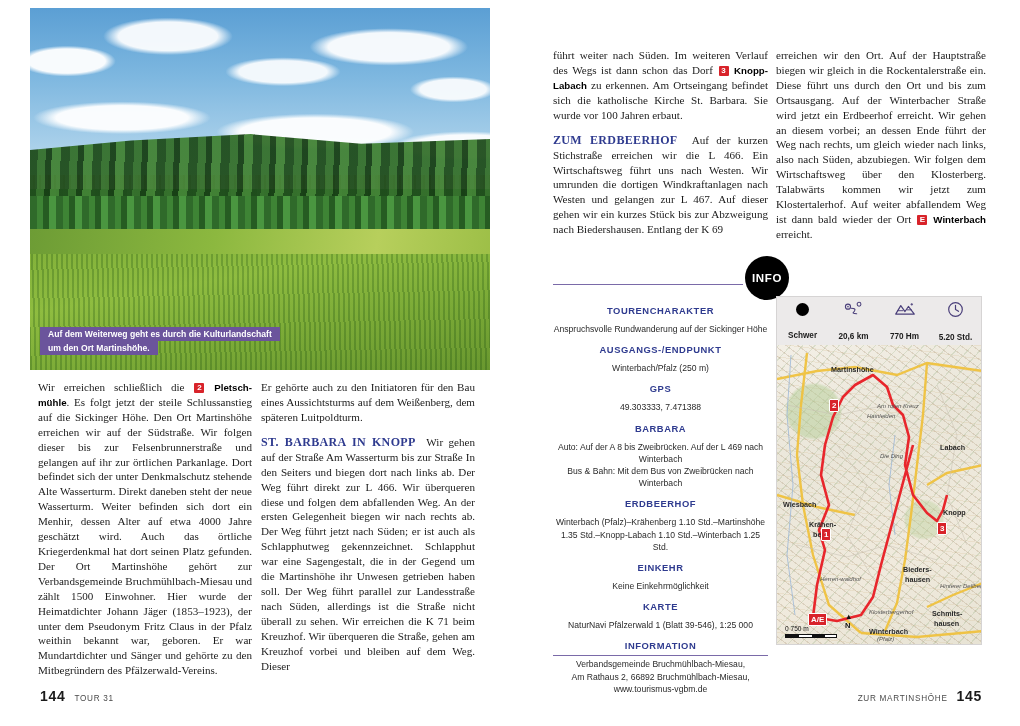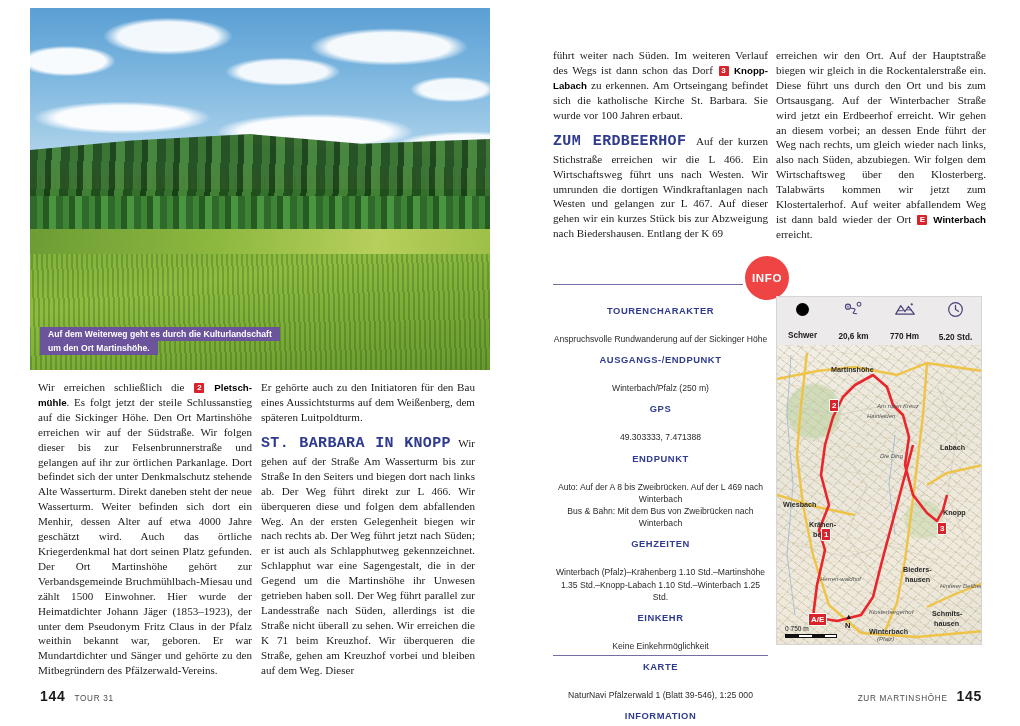--- a/index.html
+++ b/index.html
@@ -63,52 +63,52 @@
     font-size:8.6px; font-weight:bold; color:#ffffff; line-height:1.62;
   }
   .caption span {
     background:#6b549c; padding:2px 8px; box-decoration-break:clone;
     -webkit-box-decoration-break:clone;
   }
 
   .col { position:absolute; font-size:11.1px; line-height:1.345; color:#1b1b1b;
          text-align:justify; hyphens:auto; }
   .col p { margin-bottom:9px; }
-  .lead { font-family:Liberation Mono, monospace; font-weight:bold;
-          color:#2f3b8f; font-size:15px; letter-spacing:.35px; }
+  .lead { font-family:Liberation Serif, serif; font-weight:bold;
+          color:#2f3b8f; font-size:12px; letter-spacing:.35px; }
   b.nm { font-family:"Liberation Sans", sans-serif; font-size:9.7px; color:#000; }
   .marker {
     display:inline-block; background:#d8232a; color:#fff;
     font-family:"Liberation Sans", sans-serif; font-weight:bold;
     font-size:8px; line-height:10px; min-width:10px; text-align:center;
     padding:0 1.5px; border-radius:1px; vertical-align:1px; margin:0 1px;
   }
 
   #col-left  { left:38px;  top:380px; width:214px; }
   #col-mid   { left:261px; top:380px; width:214px; }
   #col-r1    { left:553px; top:48px;  width:215px; }
   #col-r2    { left:776px; top:48px;  width:210px; }
 
   
   .rule { position:absolute; height:1.4px; background:#7a6aa8; }
   #rule-top-l { left:553px; top:284px; width:190px; }
   #rule-bot   { left:553px; top:655px; width:215px; }
   .info-badge {
     position:absolute; left:745px; top:256px; width:44px; height:44px;
-    border-radius:50%; background:#ef4444; color:#fff;
+    border-radius:50%; background:#000000; color:#fff;
     font-family:"Liberation Sans", sans-serif; font-weight:bold;
     font-size:11.5px; letter-spacing:.6px;
     display:flex; align-items:center; justify-content:center;
   }
   .info-list { position:absolute; left:553px; top:293px; width:215px;
                text-align:center; font-family:"Liberation Sans", sans-serif; }
   .info-h { color:#2f3b8f; font-weight:bold; font-size:9.4px;
             letter-spacing:.55px; margin-top:9px; }
   .info-h:first-child { margin-top:12px; }
-  .info-v { color:#2a2a2a; font-size:8.6px; line-height:1.42; margin-top:17px; }
+  .info-v { color:#2a2a2a; font-size:8.6px; line-height:1.42; margin-top:7px; }
 
   
   .map-panel { position:absolute; left:776px; top:296px; width:206px; height:349px;
                background:#eceaea; border:1px solid #d6d4d4; overflow:hidden; }
   .stats { display:flex; height:48px; background:#eceaea; }
   .stat { flex:1; display:flex; flex-direction:column; align-items:center;
           justify-content:center; gap:15px; }
   .stat .lbl { font-family:"Liberation Sans", sans-serif; font-weight:bold;
                font-size:8.2px; color:#1b1b1b; }
   .dotdiff { width:13px; height:13px; border-radius:50%; background:#000; }
@@ -190,23 +190,23 @@
 
   <div class="rule" id="rule-top-l"></div>
   <div class="info-badge">INFO</div>
   <div class="info-list">
       <div class="info-h">TOURENCHARAKTER</div>
       <div class="info-v">Anspruchsvolle Rundwanderung auf der Sickinger Höhe</div>
       <div class="info-h">AUSGANGS-/ENDPUNKT</div>
       <div class="info-v">Winterbach/Pfalz (250 m)</div>
       <div class="info-h">GPS</div>
       <div class="info-v">49.303333, 7.471388</div>
-      <div class="info-h">ENDPUNKT</div>
+      <div class="info-h">BARBARA</div>
       <div class="info-v">Auto: Auf der A 8 bis Zweibrücken. Auf der L 469 nach Winterbach<br>Bus &amp; Bahn: Mit dem Bus von Zweibrücken nach Winterbach</div>
-      <div class="info-h">GEHZEITEN</div>
+      <div class="info-h">ERDBEERHOF</div>
       <div class="info-v">Winterbach (Pfalz)–Krähenberg 1.10 Std.–Martinshöhe 1.35 Std.–Knopp-Labach 1.10 Std.–Winterbach 1.25 Std.</div>
       <div class="info-h">EINKEHR</div>
       <div class="info-v">Keine Einkehrmöglichkeit</div>
       <div class="info-h">KARTE</div>
       <div class="info-v">NaturNavi Pfälzerwald 1 (Blatt 39-546), 1:25 000</div>
       <div class="info-h">INFORMATION</div>
       <div class="info-v">Verbandsgemeinde Bruchmühlbach-Miesau,<br>Am Rathaus 2, 66892 Bruchmühlbach-Miesau,<br>www.tourismus-vgbm.de</div>
     </div>
   <div class="rule" id="rule-bot"></div>
 

